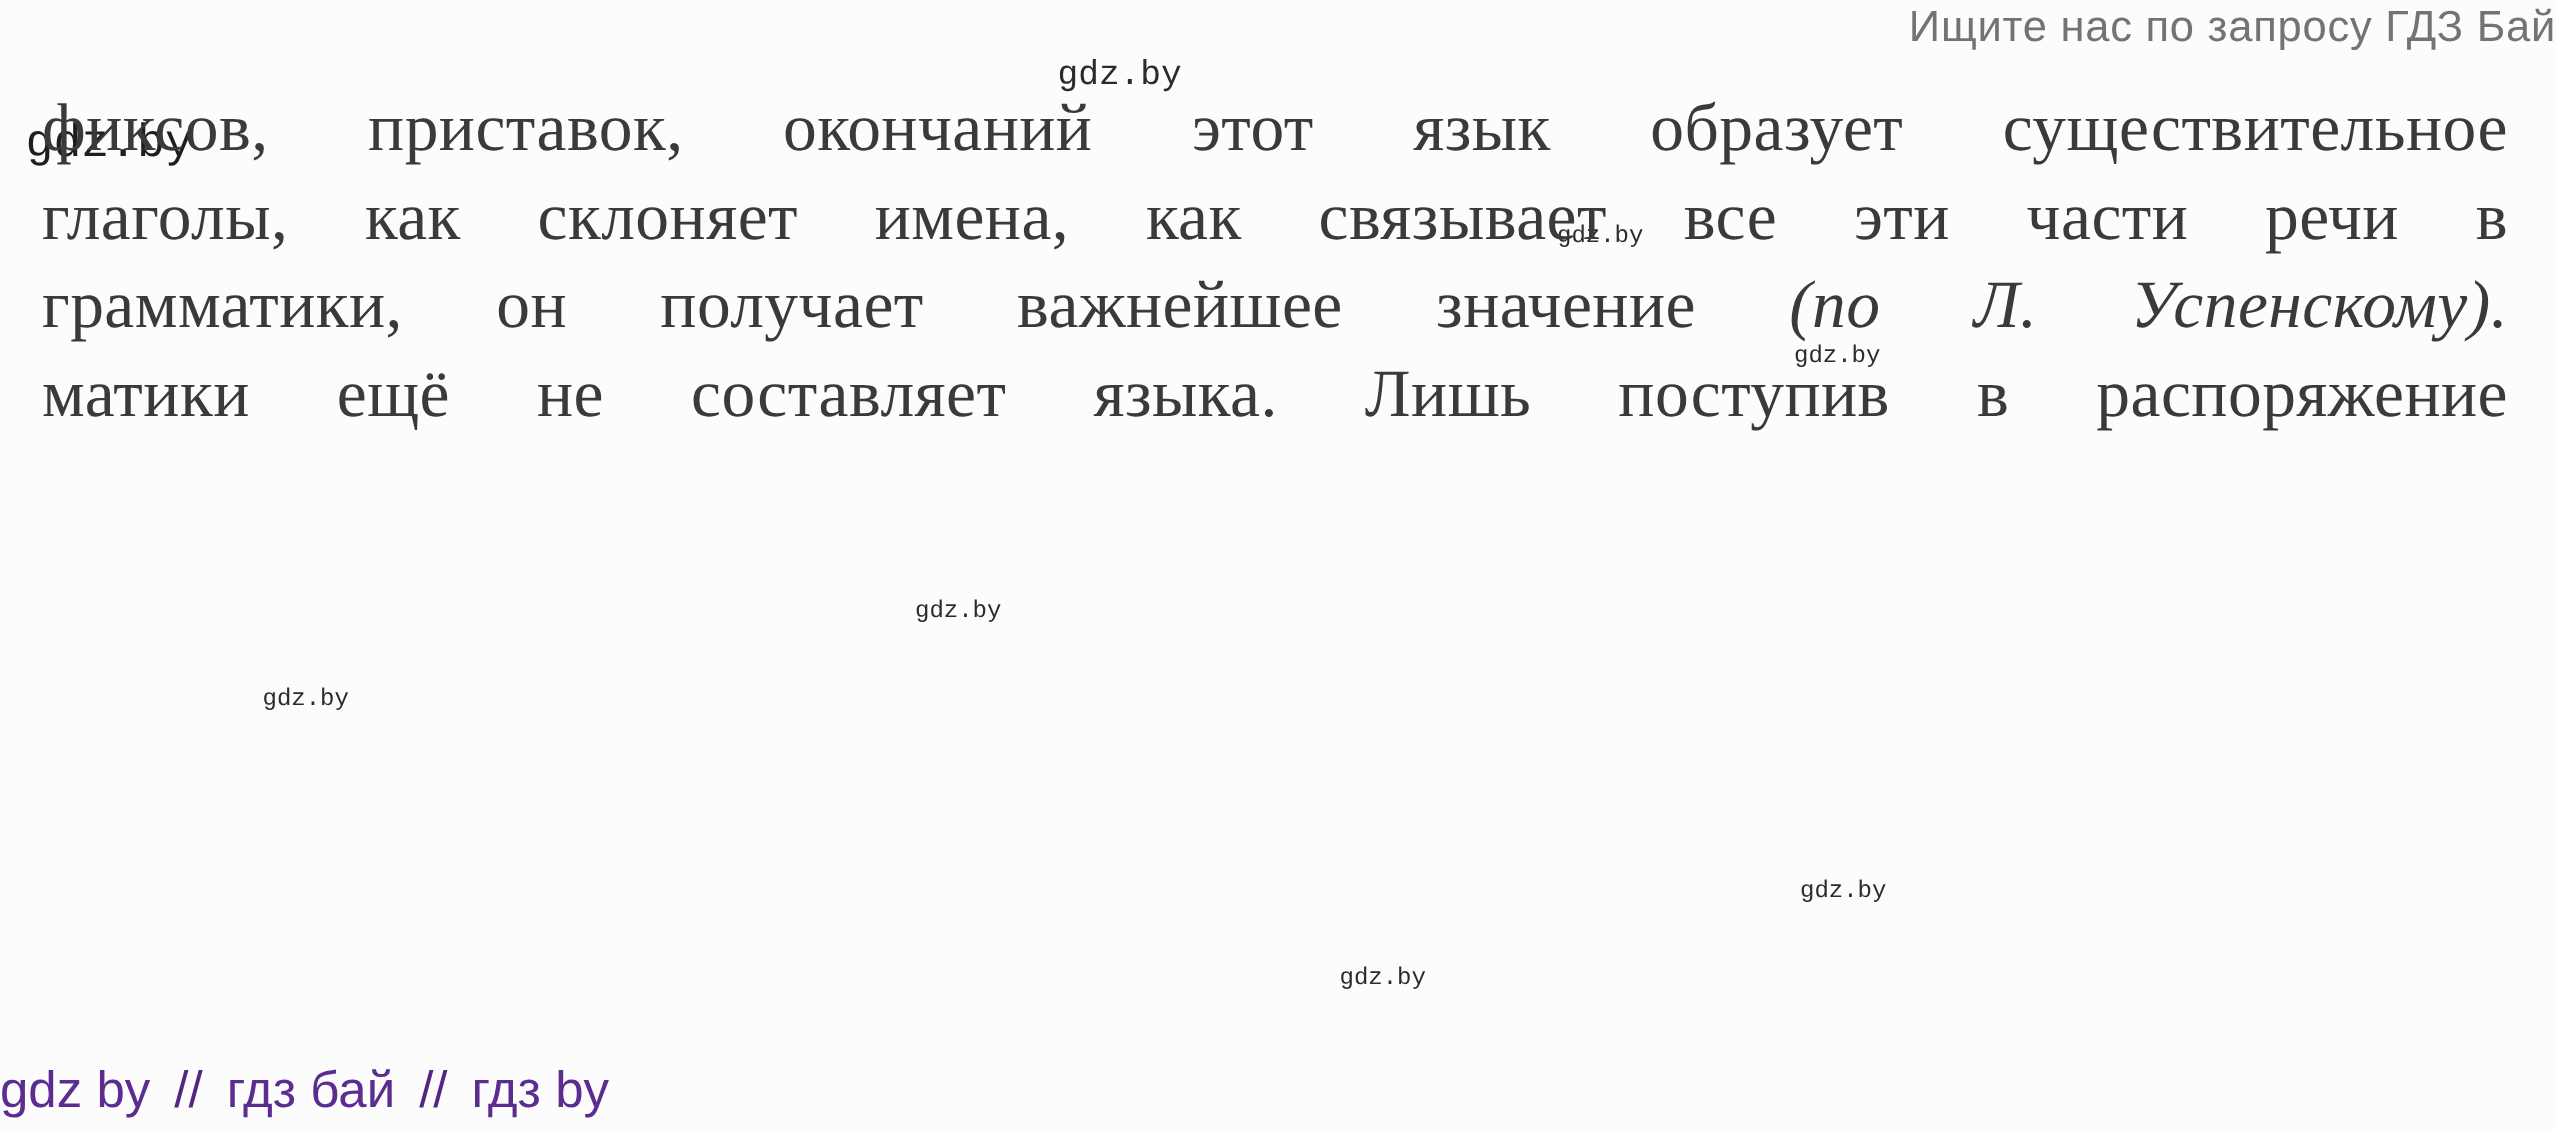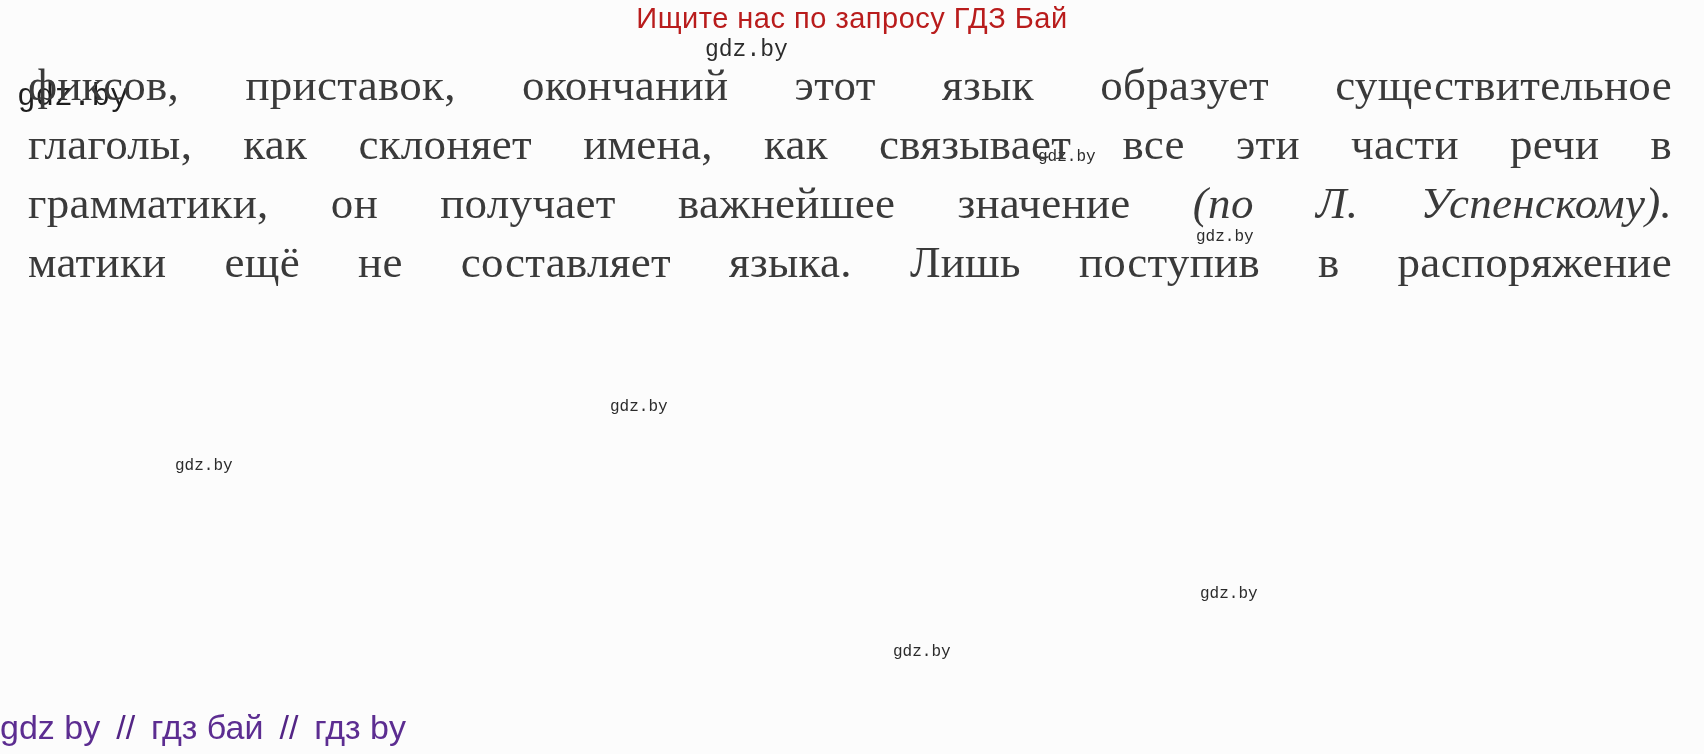--- a/index.html
+++ b/index.html
@@ -8,25 +8,25 @@
     background: #fcfcfc;
     position: relative;
     overflow: hidden;
     font-family: "Liberation Serif", serif;
   }
 
   
   .promo {
     position: absolute;
     top: 2px; left: 0; width: 100%;
-    text-align: center;
+    text-align: right;
     font-family: "Liberation Sans", sans-serif;
     font-size: 29px;
     font-weight: 400;
-    color: #b91c1c;
+    color: #737373;
     letter-spacing: 0.5px;
   }
 
   
   .wm {
     position: absolute;
     font-family: Liberation Mono, monospace;
     color: #2b2b2b;
     white-space: nowrap;
   }

